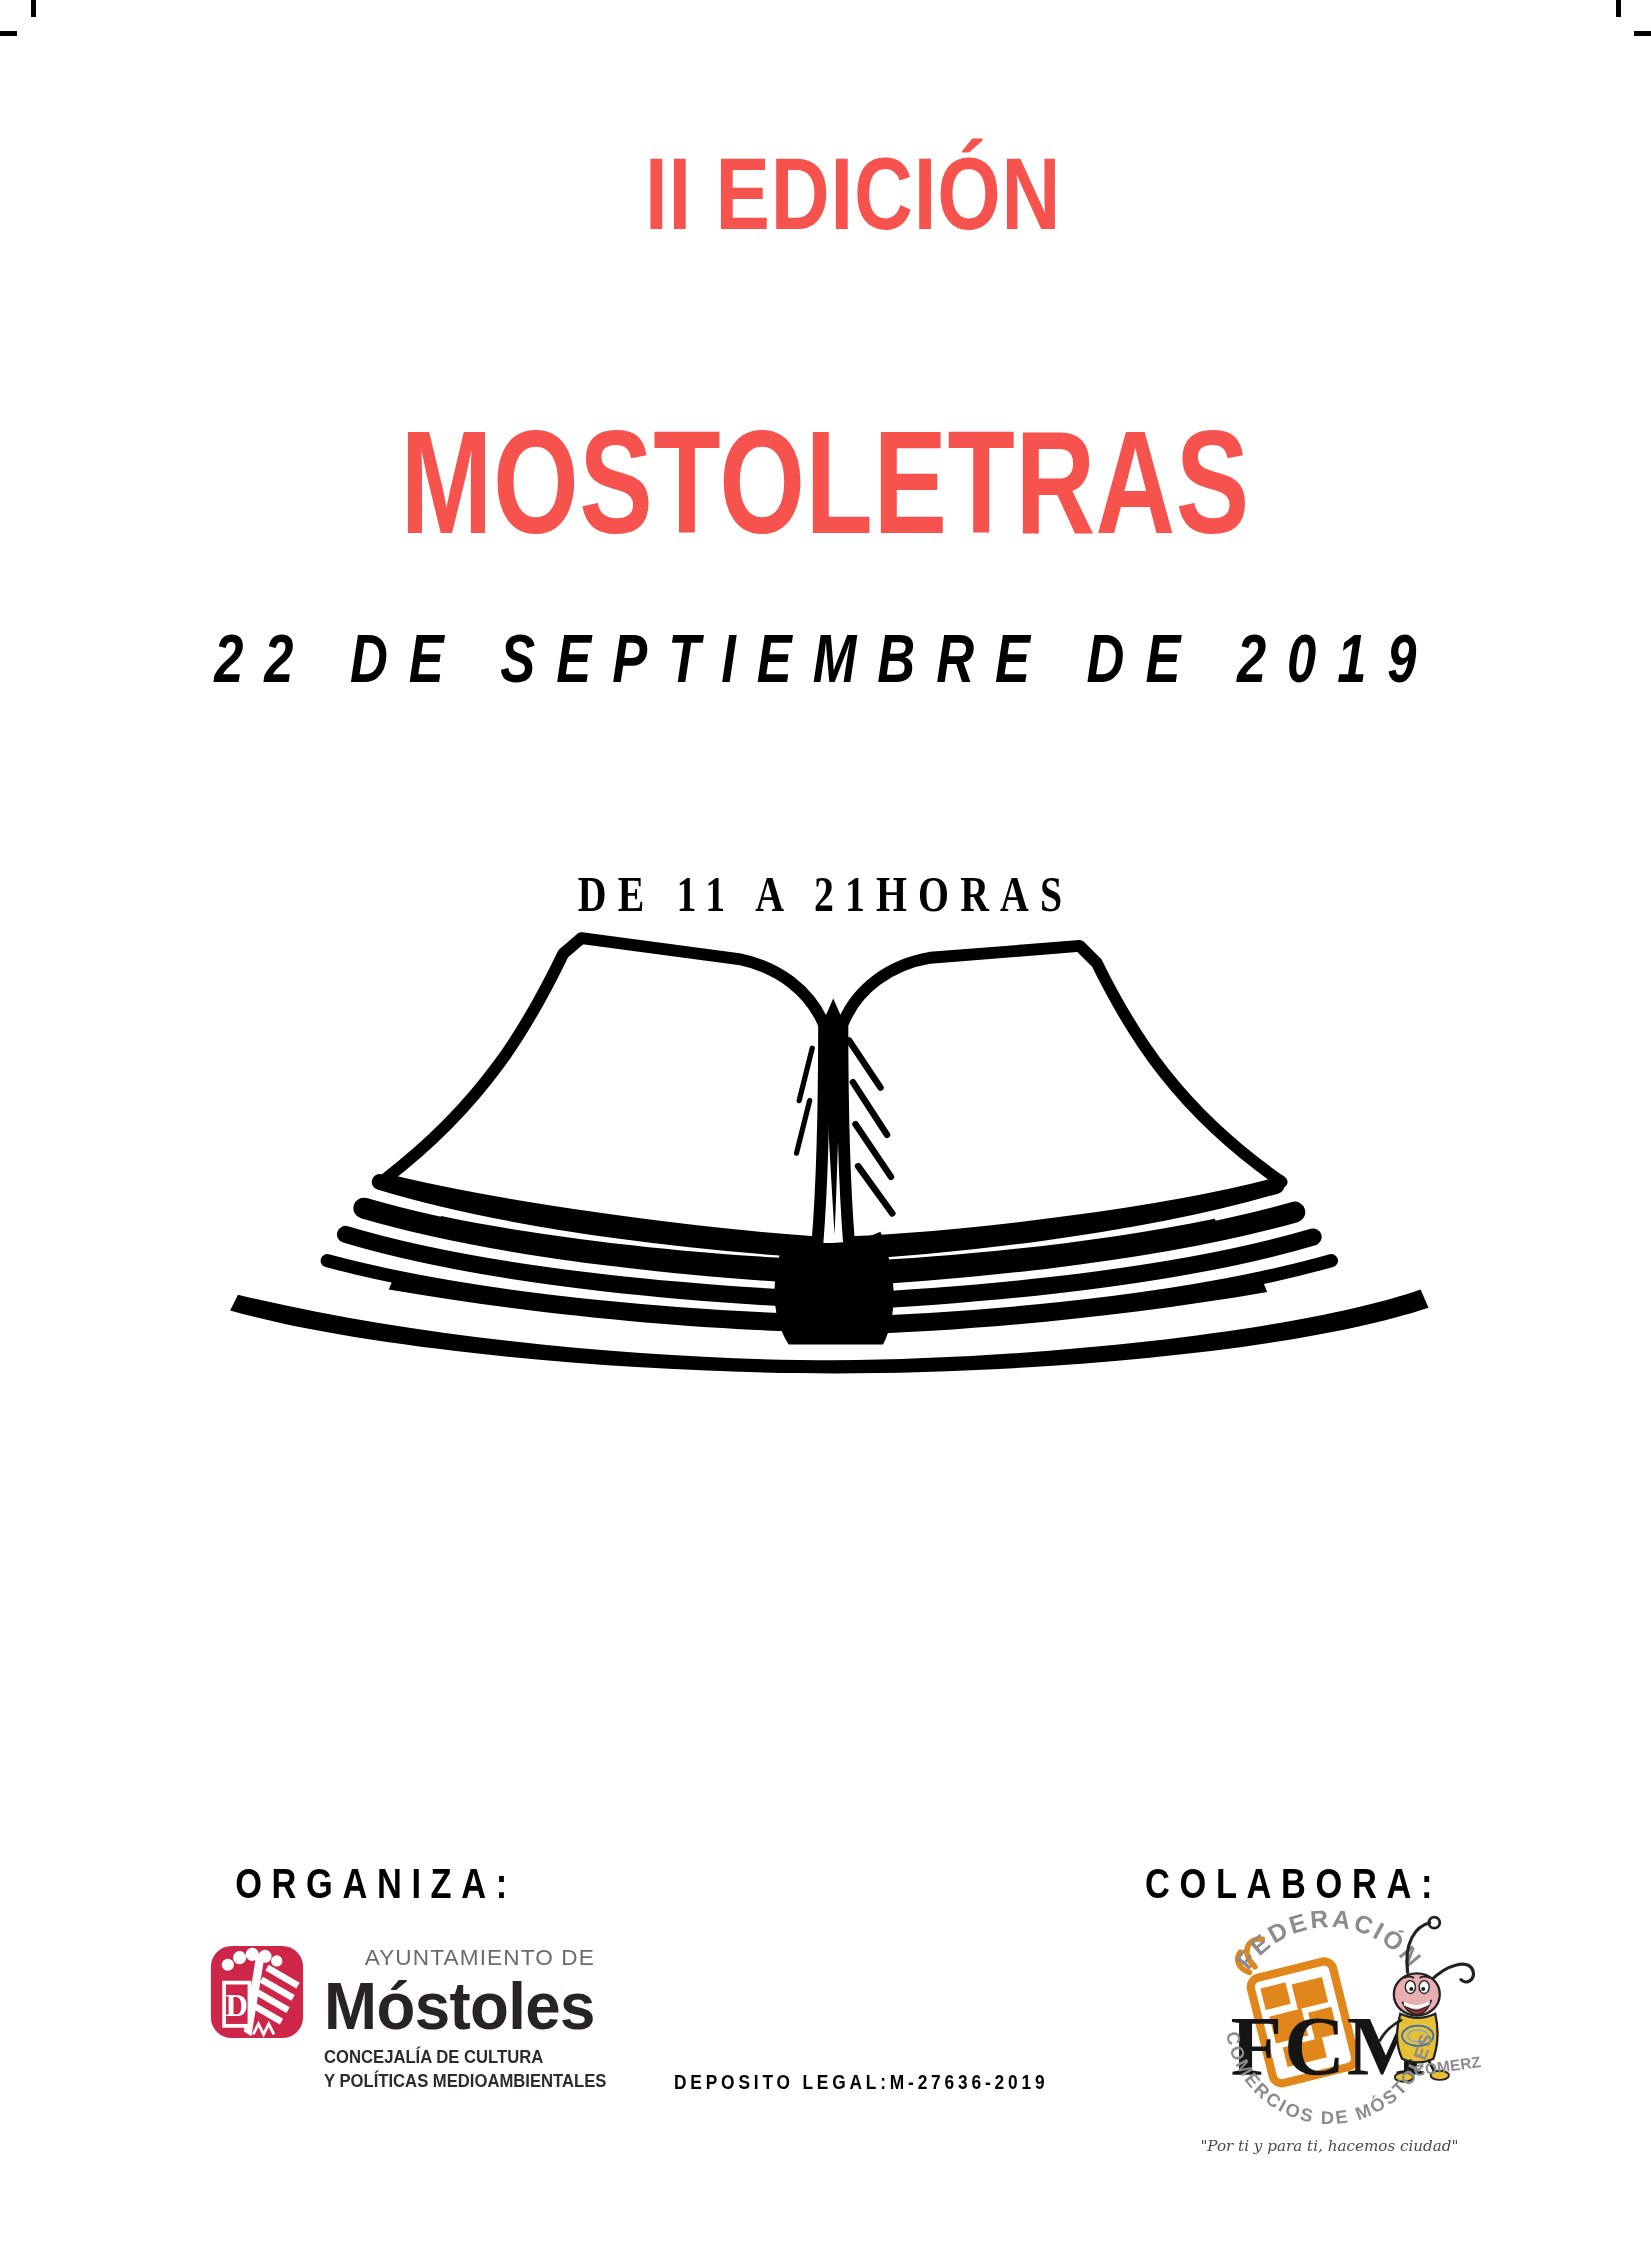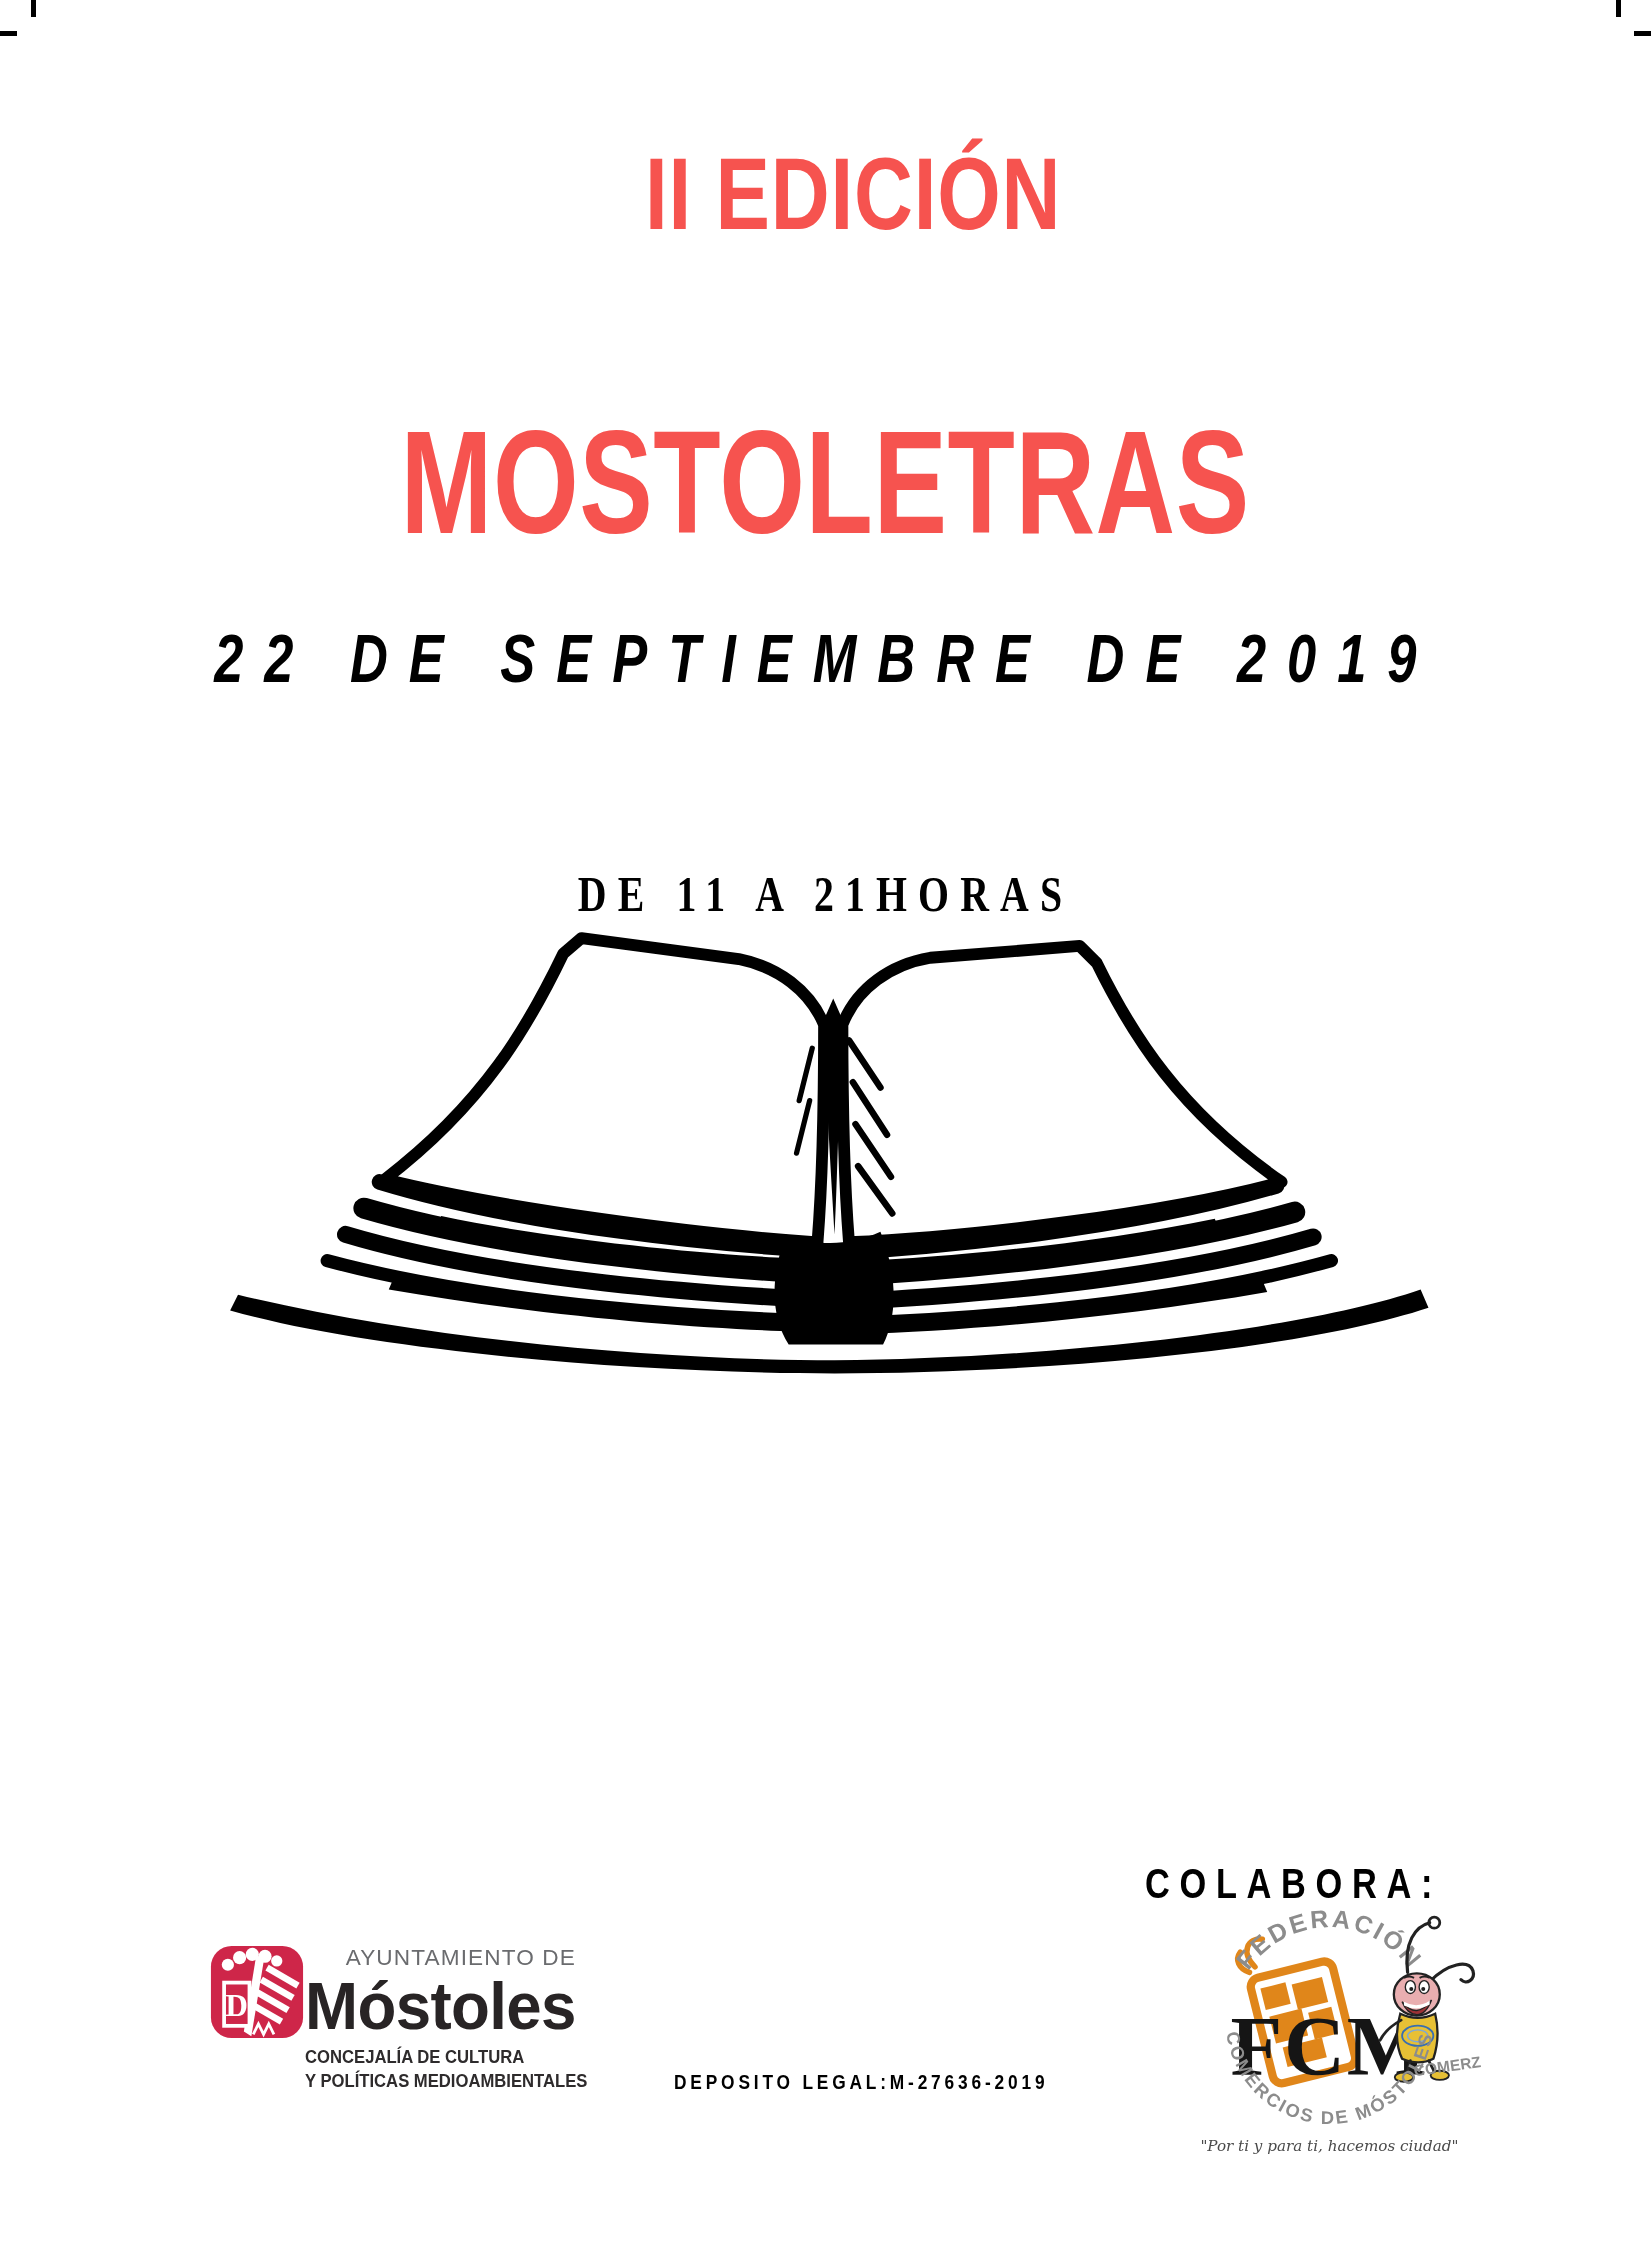--- a/index.html
+++ b/index.html
@@ -37,21 +37,21 @@
   .desc2 .cx{font-size:48px;color:#000;letter-spacing:.215em;transform:scaleX(.78);}
   .desc3{top:1514px;}
   .desc3 .cx{font-size:48px;color:#000;letter-spacing:.045em;transform:scaleX(.72);}
 
   .org-label{position:absolute;left:145px;width:461px;top:1859px;text-align:center;white-space:nowrap;}
   .col-label{position:absolute;left:1108px;width:461px;top:1859px;white-space:nowrap;}
   .org-label .cx,.col-label .cx{font-size:43px;color:#000;letter-spacing:.28em;transform:scaleX(.80);}
 
   .ayto{position:absolute;left:210px;top:1945px;display:flex;align-items:flex-start;}
   .ayto-shield{width:94px;height:94px;flex:0 0 auto;}
-  .ayto-text{margin-left:1px;display:flex;flex-direction:column;}
+  .ayto-text{margin-left:20px;display:flex;flex-direction:column;}
   .ayto-over{font-size:22.6px;color:#6a6b6e;letter-spacing:.05em;text-align:right;width:271px;font-weight:normal;}
   .ayto-name{font-size:67px;font-weight:bold;color:#282425;line-height:1.0;margin-top:0.9px;letter-spacing:-0.01em;transform:scaleX(.95);transform-origin:0 50%;}
   .ayto-dept{font-size:18.5px;font-weight:bold;color:#2e2b2c;line-height:1.3;margin-top:6.3px;transform:scaleX(.9);transform-origin:0 50%;white-space:nowrap;}
   .ayto-dept div{white-space:nowrap;}
 
   .fcm{position:absolute;left:1198px;top:1884px;width:285px;height:276px;}
 
   .deposito{top:2071px;left:36px;}
   .deposito .cx{font-size:20.4px;color:#000;letter-spacing:.22em;transform:scaleX(.85);}
 </style>
@@ -94,20 +94,21 @@
       <path d="M 516 104 L 540 140" stroke-width="5"></path>
       <path d="M 519 136 L 545 176" stroke-width="5"></path>
       <path d="M 521 168 L 548 208" stroke-width="5"></path>
       <path d="M 523 200 L 549 236" stroke-width="5"></path>
       <path d="M 488 110 L 478 150" stroke-width="4"></path>
       <path d="M 486 150 L 476 190" stroke-width="4"></path>
     </g>
   </svg>
 
 
+  <div class="org-label"><span class="cx">ORGANIZA:</span></div>
   <div class="col-label"><span class="cx">COLABORA:</span></div>
 
   <div class="ayto">
     <svg class="ayto-shield" viewBox="0 0 200 200" aria-hidden="true">
       <rect x="2" y="2" width="196" height="196" rx="44" fill="#ce2649"></rect>
       <g fill="#fff">
         <circle cx="38" cy="42" r="13"></circle>
         <circle cx="63" cy="27" r="14"></circle>
         <circle cx="90" cy="20" r="14"></circle>
         <circle cx="117" cy="24" r="14"></circle>

